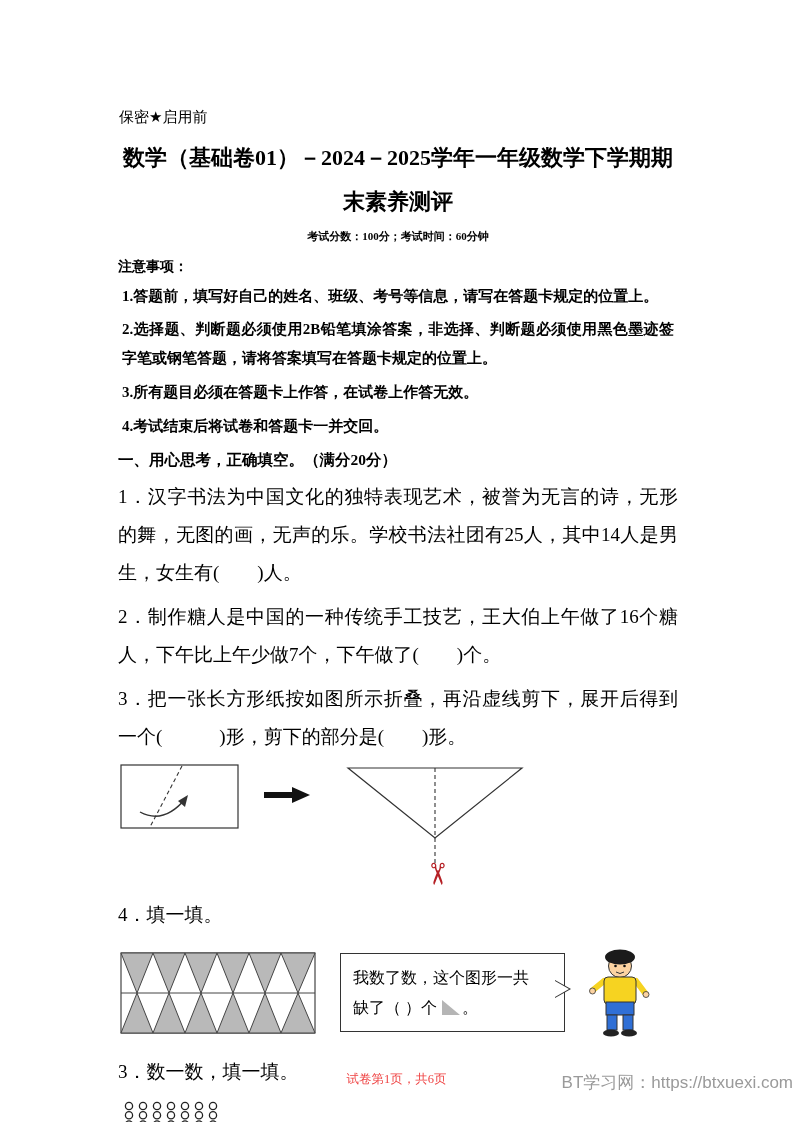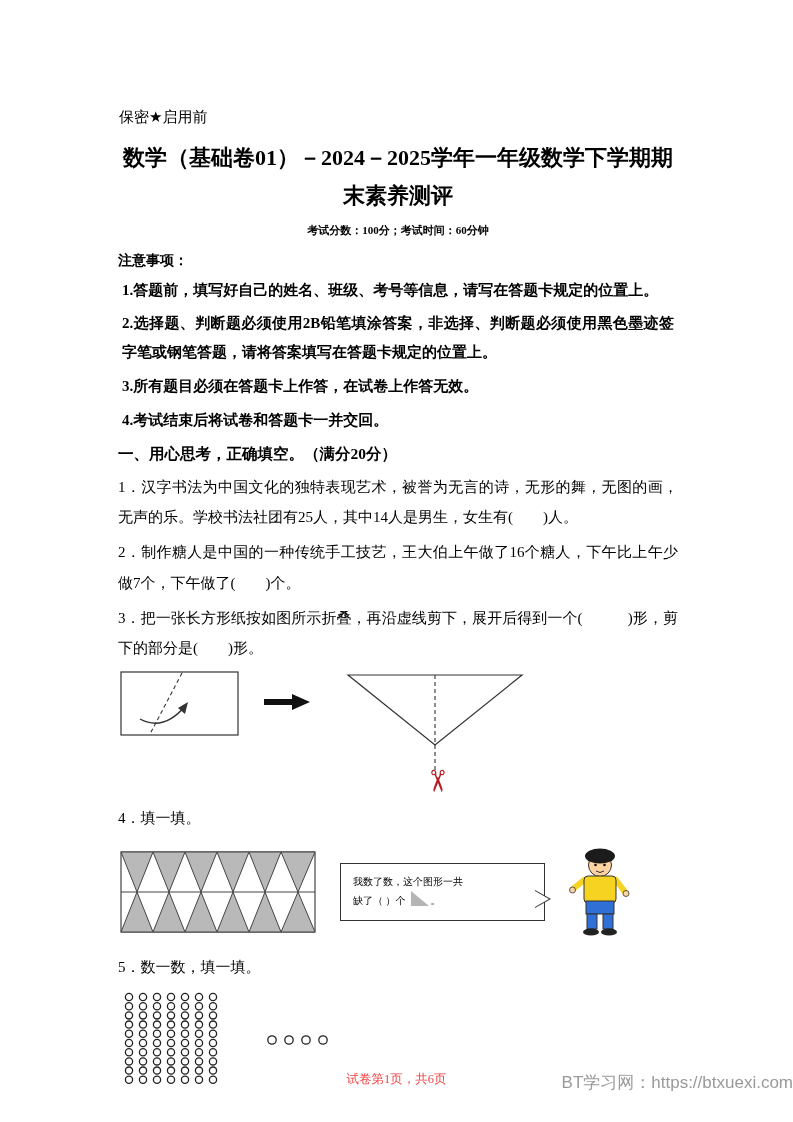--- a/index.html
+++ b/index.html
@@ -6,37 +6,37 @@
   html,body { background:#fff; }
   .page {
     position:relative; width:793px; height:1122px; margin:0 auto;
     background:#ffffff; overflow:hidden;
     font-family:"Liberation Serif","DejaVu Serif",serif; color:#000;
   }
   .content { position:absolute; left:118px; top:108px; width:560px; }
 
   .security { font-size:15px; font-weight:400; margin:0 0 12px 1px; font-family:"Liberation Sans","DejaVu Sans",sans-serif; }
   .title { font-size:22px; font-weight:700; text-align:center; line-height:1.72; margin:2px 0 8px; }
-  .title .tline { display:block; }
+  .title .tline { display:block;margin-top:6px; }
   .exam-info { text-align:center; font-weight:700; font-size:11px; margin:2px 0 14px; }
 
   .notice-heading { font-weight:700; font-size:14px; margin:2px 0 6px; }
   p.notice { font-weight:700; font-size:15px; line-height:1.92; margin:0 4px 5px; text-align:justify; }
 
   .sec-heading { font-weight:700; font-size:15.5px; margin:9px 0 7px; }
-  p.q { font-size:15px; line-height:2.02; margin:0 0 5px; text-align:justify; }
+  p.q { font-size:19px; line-height:2.02; margin:0 0 5px; text-align:justify; }
 
   .fig { margin:8px 0 10px; }
   .fig3 { display:flex; align-items:flex-start; gap:24px; margin:8px 0 4px 2px; }
   .fig3 .arrow-wrap { margin-top:20px; }
 
   .fig4 { display:flex; align-items:center; gap:24px; margin:10px 0 12px 2px; }
   .bubble {
-    position:relative; width:205px; border:1px solid #333; background:#fff;
-    padding:9px 12px; font-size:10px; line-height:1.85;
+    position:relative; width:225px; border:1px solid #333; background:#fff;
+    padding:9px 12px; font-size:16px; line-height:1.85;
   }
   .bubble::before {
     content:""; position:absolute; right:-16px; top:26px;
     border:9px solid transparent; border-left:16px solid #333;
   }
   .bubble::after {
     content:""; position:absolute; right:-13px; top:27px;
     border:8px solid transparent; border-left:14px solid #fff;
   }
   .tri-icon {
@@ -140,21 +140,21 @@
         <path d="M27,27 Q31,30 35,27" stroke="#333" stroke-width="1" fill="none"></path>
         <rect x="15" y="32" width="32" height="27" rx="4" fill="#f6d321" stroke="#333" stroke-width="1"></rect>
         <rect x="17" y="57" width="28" height="13" fill="#2f6fd6" stroke="#333" stroke-width="1"></rect>
         <rect x="18" y="70" width="10" height="15" fill="#2f6fd6" stroke="#333" stroke-width="1"></rect>
         <rect x="34" y="70" width="10" height="15" fill="#2f6fd6" stroke="#333" stroke-width="1"></rect>
         <ellipse cx="22" cy="88" rx="8" ry="3.6" fill="#222"></ellipse>
         <ellipse cx="40" cy="88" rx="8" ry="3.6" fill="#222"></ellipse>
       </svg>
     </div>
 
-    <p class="q">5．数一数，填一填。</p>
+    <p class="q">3．数一数，填一填。</p>
 
     <div class="fig fig5">
       <svg id="beads-svg" width="320" height="100" viewBox="0 0 320 100">
           <circle cx="9" cy="9" r="3.6" fill="none" stroke="#222" stroke-width="1.3"></circle>
           <circle cx="9" cy="18.2" r="3.6" fill="none" stroke="#222" stroke-width="1.3"></circle>
           <circle cx="9" cy="27.4" r="3.6" fill="none" stroke="#222" stroke-width="1.3"></circle>
           <circle cx="9" cy="36.599999999999994" r="3.6" fill="none" stroke="#222" stroke-width="1.3"></circle>
           <circle cx="9" cy="45.8" r="3.6" fill="none" stroke="#222" stroke-width="1.3"></circle>
           <circle cx="9" cy="55" r="3.6" fill="none" stroke="#222" stroke-width="1.3"></circle>
           <circle cx="9" cy="64.19999999999999" r="3.6" fill="none" stroke="#222" stroke-width="1.3"></circle>

